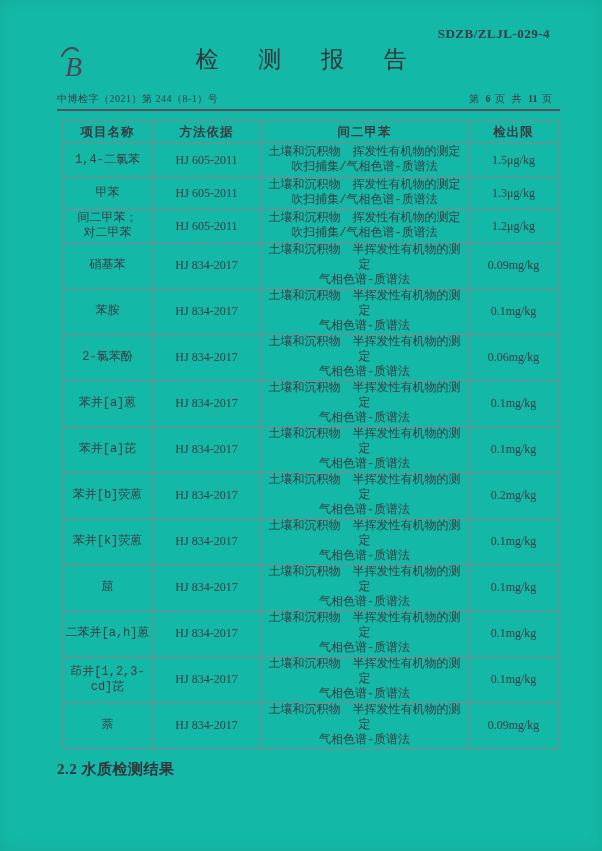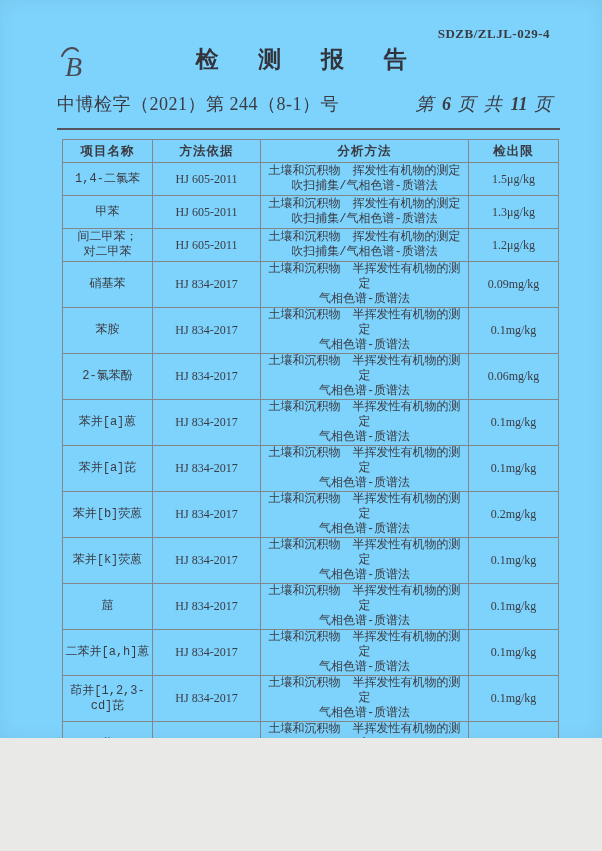--- a/index.html
+++ b/index.html
@@ -3,22 +3,22 @@
 <meta charset="utf-8">
 <style>
   html,body{margin:0;padding:0;}
   body{
     width:602px;height:851px;
     background:#e9e9e7;
     font-family:"Liberation Serif","DejaVu Serif",serif;
   }
   .page{
     position:relative;
-    width:602px;height:738px;
-    background:#7dd3fc;
+    width:602px;height:851px;
+    background:#14b8a6;
     color:#3b3b43;
     overflow:hidden;
     box-shadow:inset 0 0 18px rgba(0,0,0,0.06);
   }
   
   .doc-code{
     text-align:right;
     padding:26px 52px 0 0;
     font-size:13px;
     font-weight:bold;
@@ -29,36 +29,36 @@
     height:46px;
     margin-top:2px;
   }
   .logo{
     position:absolute;
     left:58px;top:0px;
   }
   .title{
     text-align:center;
     font-size:23px;
-    font-weight:bold;
+    font-weight:normal;
     letter-spacing:17px;
     padding-left:17px; 
     color:#33333b;
   }
   .header-bottom{
     display:flex;
     justify-content:space-between;
     align-items:flex-end;
     margin:2px 42px 0 57px;
-    padding-bottom:12px;
+    padding-bottom:3px;
     border-bottom:2px solid #54545c;
-    font-size:18px;
+    font-size:10px;
   }
   .report-no{letter-spacing:0.5px;}
-  .page-info{padding-right:6px;letter-spacing:2px;font-style:italic;}
+  .page-info{padding-right:6px;letter-spacing:2px;}
   .page-info .num{font-weight:bold;letter-spacing:0;}
   
   table{border-collapse:collapse;table-layout:fixed;}
   .method-table{
     margin:9px 0 0 62px;
     width:496px;
     font-size:12px;
     padding-left:28px;
   }
   .method-table th,.method-table td{
@@ -106,21 +106,21 @@
     <colgroup>
         <col style="width:90px">
         <col style="width:108px">
         <col style="width:208px">
         <col style="width:90px">
       </colgroup>
     <thead>
       <tr>
         <th>项目名称</th>
         <th>方法依据</th>
-        <th>分析方法</th>
+        <th>间二甲苯</th>
         <th>检出限</th>
       </tr>
     </thead>
     <tbody id="method-tbody">
         <tr>
       <td class="c-name">1,4-二氯苯</td>
       <td class="c-basis">HJ 605-2011</td>
       <td class="c-method">土壤和沉积物　挥发性有机物的测定
 吹扫捕集/气相色谱-质谱法</td>
       <td class="c-limit">1.5μg/kg</td>

